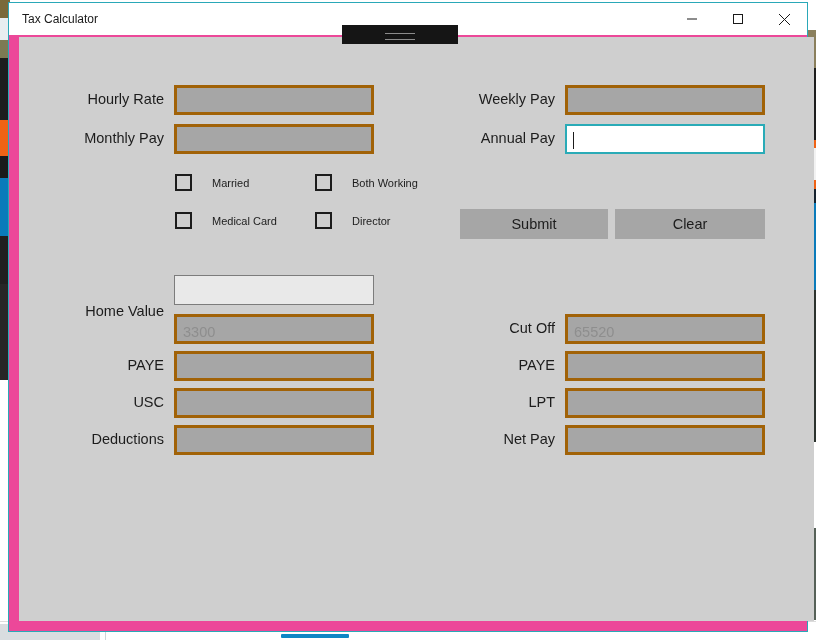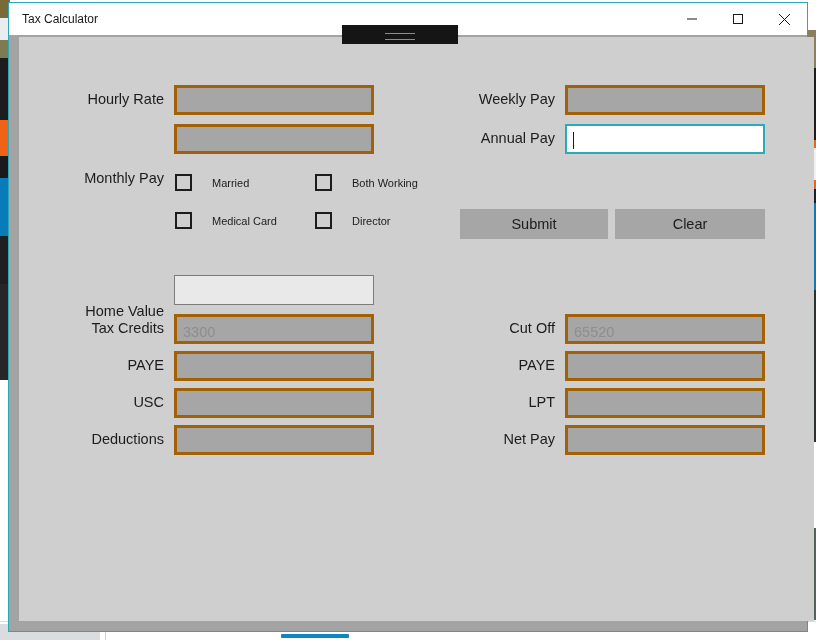--- a/index.html
+++ b/index.html
@@ -63,21 +63,21 @@
     border-radius: 1px;
   }
 
   
   #window {
     position: absolute;
     left: 8px;
     top: 2px;
     width: 800px;
     height: 630px;
-    background: #a3a3a3;
+    background: #ec4899;
     border: 1px solid #2aa8b8;
     box-sizing: border-box;
   }
 
   .titlebar {
     position: relative;
     height: 32px;
     background: #ffffff;
     display: flex;
     align-items: center;
@@ -281,29 +281,28 @@
               <line x1="12" y1="1" x2="1" y2="12" stroke="#1a1a1a" stroke-width="1"></line>
             </svg>
           </span>
         </div>
       </div>
     </div>
 
     <div class="form-panel" id="form-panel">
         <div class="field-label" style="right: 0px; left: 0px; width: 145px; top: 54px;">Hourly Rate</div>
         <div class="tbox disabled" style="left: 155px; top: 48px; width: 200px;"></div>
-        <div class="field-label" style="right: 0px; left: 0px; width: 145px; top: 93px; margin-top: 40px;">Monthly Pay</div>
+        <div class="field-label" style="right: 0px; left: 0px; width: 145px; top: 93px;">Monthly Pay</div>
         <div class="tbox disabled" style="left: 155px; top: 87px; width: 200px;"></div>
         <div class="field-label" style="right: 0px; left: 0px; width: 536px; top: 54px;">Weekly Pay</div>
         <div class="tbox disabled" style="left: 546px; top: 48px; width: 200px;"></div>
         <div class="field-label" style="right: 0px; left: 0px; width: 536px; top: 93px;">Annual Pay</div>
         <div class="tbox focused" style="left: 546px; top: 87px; width: 200px;"><span class="caret"></span></div>
         <div class="field-label" style="right: 0px; left: 0px; width: 145px; top: 244px; margin-top: 22px;">Home Value</div>
         <div class="tbox enabled" style="left: 155px; top: 238px; width: 200px;"></div>
-        <div class="field-label" style="right: 0px; left: 0px; width: 145px; top: 283px;">Tax Credits</div>
         <div class="tbox disabled" style="left: 155px; top: 277px; width: 200px;"><span>3300</span></div>
         <div class="field-label" style="right: 0px; left: 0px; width: 145px; top: 320px;">PAYE</div>
         <div class="tbox disabled" style="left: 155px; top: 314px; width: 200px;"></div>
         <div class="field-label" style="right: 0px; left: 0px; width: 145px; top: 357px;">USC</div>
         <div class="tbox disabled" style="left: 155px; top: 351px; width: 200px;"></div>
         <div class="field-label" style="right: 0px; left: 0px; width: 145px; top: 394px;">Deductions</div>
         <div class="tbox disabled" style="left: 155px; top: 388px; width: 200px;"></div>
         <div class="field-label" style="right: 0px; left: 0px; width: 536px; top: 283px;">Cut Off</div>
         <div class="tbox disabled" style="left: 546px; top: 277px; width: 200px;"><span>65520</span></div>
         <div class="field-label" style="right: 0px; left: 0px; width: 536px; top: 320px;">PAYE</div>

